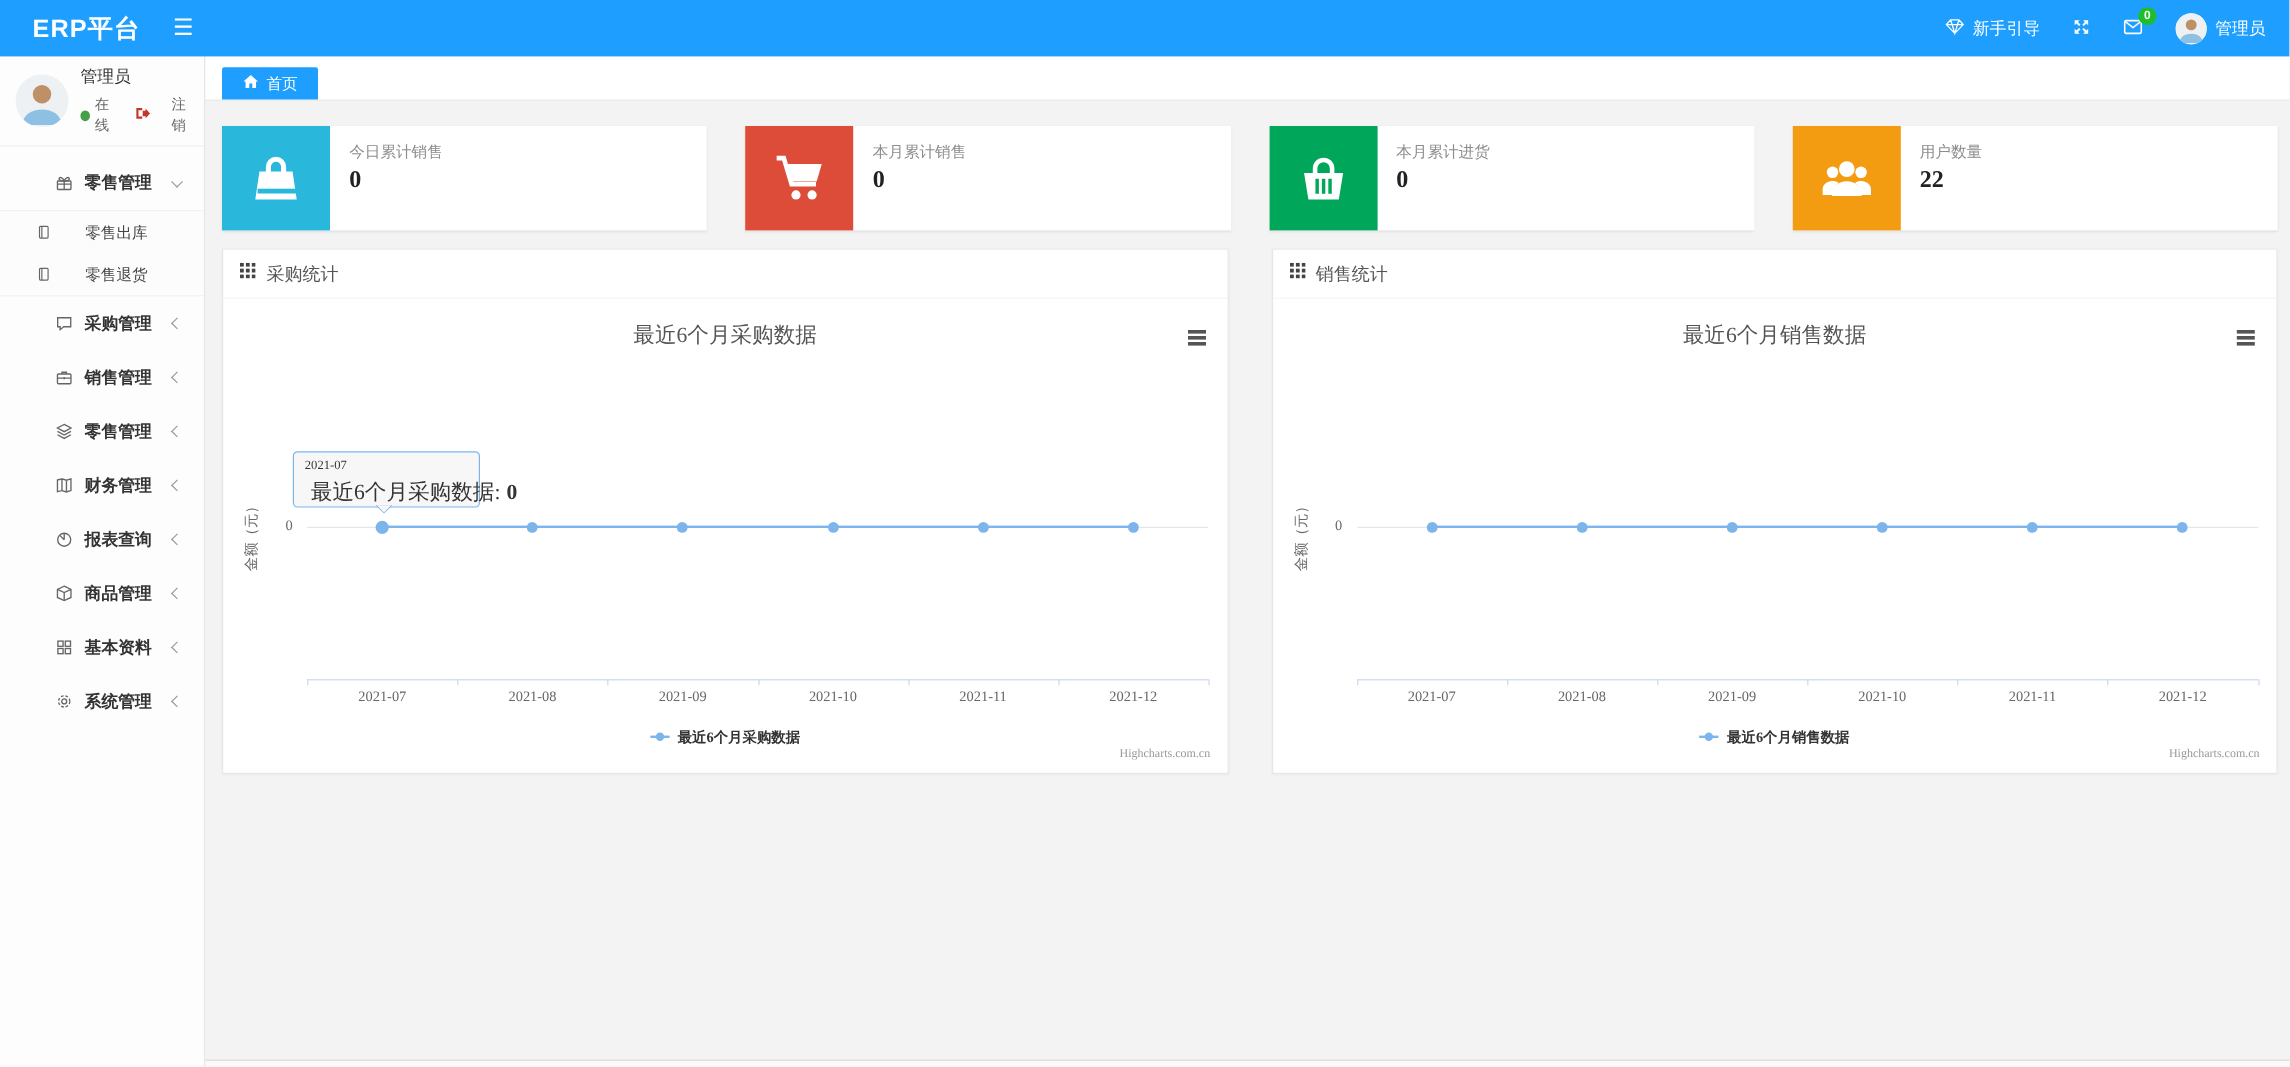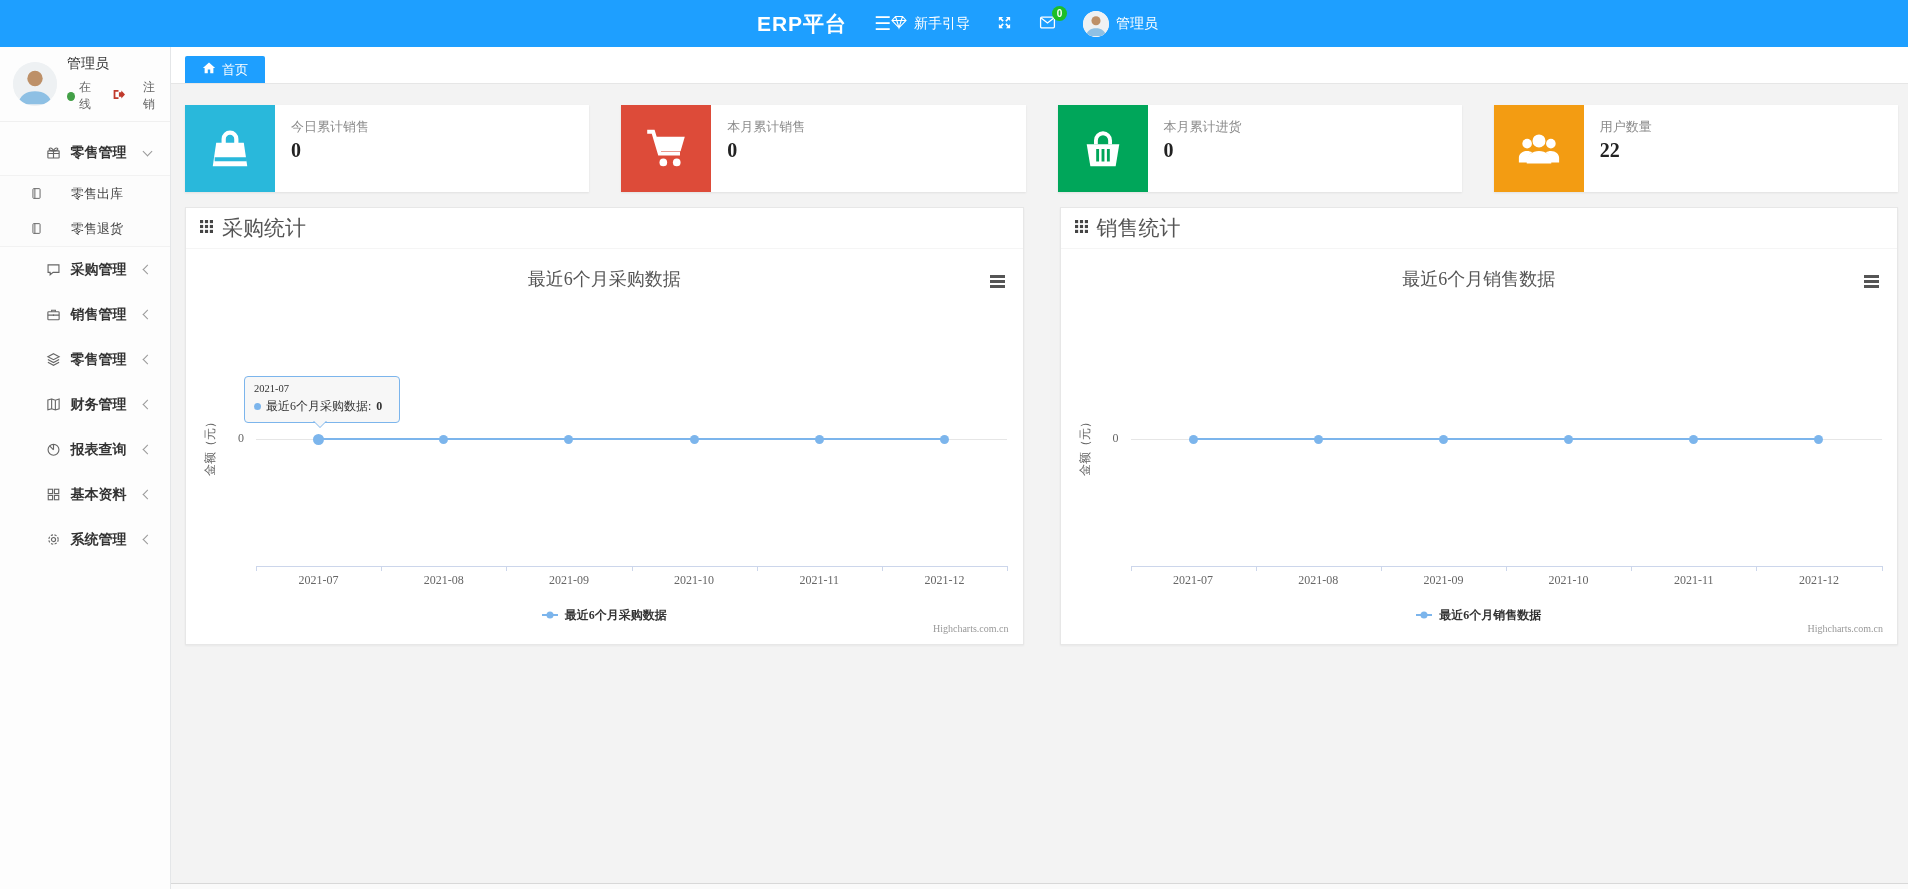--- a/index.html
+++ b/index.html
@@ -1,20 +1,20 @@
 <!DOCTYPE html>
 <html style="--primary: #1e9fff; --badge: #1ebe28; --status_online: #43a047; --chart_line: #7cb5ec;"><head>
 <meta charset="utf-8">
 <style>
   * { box-sizing: border-box; margin: 0; padding: 0; }
   html,body { width:1908px; height:889px; overflow:hidden; }
   body { font-family:"Liberation Sans","DejaVu Sans",sans-serif; background:#f3f3f3; position:relative; }
 
   
-  .navbar { position:absolute; left:0; top:0; width:1908px; height:47px; background:var(--primary,#1e9fff); display:flex; align-items:center; justify-content:center; z-index:20; }
+  .navbar { position:absolute; left:0; top:0; width:1908px; height:47px; background:var(--primary,#1e9fff); display:flex; align-items:center; justify-content:space-between; z-index:20; }
   .nav-left { display:flex; align-items:center; }
   .brand { color:#fff; font-size:21px; font-weight:bold; margin-left:27px; letter-spacing:1px; }
   .hamburger { color:#fff; font-size:19px; margin-left:27px; cursor:pointer; line-height:1; }
   .nav-right { display:flex; align-items:center; gap:27px; padding-right:20px; color:#fff; font-size:14px; }
   .nav-item { display:flex; align-items:center; gap:7px; cursor:pointer; }
   .mail-wrap { position:relative; cursor:pointer; display:flex; }
   .badge { position:absolute; top:-8px; right:-11px; min-width:15px; height:15px; border-radius:8px; background:var(--badge,#1ebe28); color:#fff; font-size:10px; line-height:15px; text-align:center; padding:0 3px; font-weight:bold; }
   .avatar-sm { width:26px; height:26px; border-radius:50%; overflow:hidden; background:#fff; flex:0 0 auto; }
 
   
@@ -46,21 +46,21 @@
   .cards { display:flex; gap:32px; padding:21px 10px 0 14px; }
   .card { flex:1; height:87px; background:#fff; display:flex; box-shadow:0 1px 2px rgba(0,0,0,.08); }
   .card-icon { width:90px; height:87px; display:flex; align-items:center; justify-content:center; flex:0 0 auto; }
   .card-body { padding:13px 16px; }
   .card-title { font-size:13px; color:#8c8c8c; }
   .card-value { font-size:20px; font-weight:bold; color:#222; margin-top:3px; }
 
   .panels { display:flex; gap:36px; padding:15px 10px 0 14px; }
   .panel { flex:1; height:438px; background:#fff; border:1px solid #e7e7e7; box-shadow:0 1px 2px rgba(0,0,0,.05); }
   .panel-header { height:41px; display:flex; align-items:center; gap:9px; padding-left:14px; border-bottom:1px solid #f5f5f5; }
-  .panel-title { font-size:21px; color:#555; }
+  .panel-title { font-size:15px; color:#555; }
   .chart-body { position:relative; height:395px; overflow:hidden; }
 
   
   .hc-title { position:absolute; left:0; top:18px; width:100%; text-align:center; font-size:18px; color:#555; }
   .hc-export { position:absolute; right:18px; top:26px; cursor:pointer; }
   .hc-export span { display:block; width:15px; height:2.5px; background:#555; margin-bottom:2.5px; }
   .hc-ylabel { position:absolute; font-size:12px; color:#666; transform:translate(-50%,-50%) rotate(-90deg); white-space:nowrap; }
   .hc-ytick { position:absolute; font-size:12px; color:#666; text-align:right; width:58px; left:0; }
   .hc-grid { position:absolute; height:1px; background:#e6e6e6; }
   .hc-series { position:absolute; height:2px; }
@@ -71,21 +71,21 @@
   .hc-legend { position:absolute; left:0; width:100%; text-align:center; }
   .hc-legend-item { display:inline-flex; align-items:center; gap:7px; cursor:pointer; }
   .hc-leg-sym { position:relative; width:16px; height:2px; display:inline-block; }
   .hc-leg-sym i { position:absolute; left:50%; top:50%; width:7px; height:7px; border-radius:50%; transform:translate(-50%,-50%); display:block; }
   .hc-legend-label { font-size:12px; font-weight:bold; color:#333; }
   .hc-credits { position:absolute; font-size:10px; color:#999; cursor:pointer; }
   .hc-tooltip { position:absolute; width:156px; height:47px; background:rgba(247,247,247,.96); border:1px solid #7cb5ec; border-radius:4px; padding:6px 9px; z-index:5; }
   .hc-tooltip::before { content:""; position:absolute; bottom:-13px; left:var(--ax,70px); border:7px solid transparent; border-top-color:#7cb5ec; }
   .hc-tooltip::after { content:""; position:absolute; bottom:-11px; left:calc(var(--ax,70px) + 1px); border:6px solid transparent; border-top-color:#f7f7f7; }
   .tt-line1 { font-size:10.5px; color:#333; }
-  .tt-line2 { font-size:12px; color:#333; margin-top:4px; display:flex; align-items:center; gap:5px; white-space:nowrap; }
+  .tt-line2 { font-size:18px; color:#333; margin-top:4px; display:flex; align-items:center; gap:5px; white-space:nowrap; }
   .tt-dot { width:7px; height:7px; border-radius:50%; display:inline-block; }
 
   .footer-strip { position:absolute; left:0; right:0; bottom:0; height:6px; background:#fafafa; border-top:1px solid #d8d8d8; }
 </style>
 </head>
 <body>
 
 <div class="navbar">
   <div class="nav-left">
     <span class="brand">ERP平台</span>
@@ -236,20 +236,32 @@
       </li>
       <li>
         <div class="menu-item">
           <span class="mi-icon">
             <svg viewBox="0 0 16 16">
               <circle cx="8" cy="8.3" r="5.8"></circle>
               <path d="M8 8.3V2.5M8 8.3 3.9 4.2" <="" svg=""></path>
             </svg>
           </span>
           <span class="mi-label">报表查询</span>
+          <span class="chev left"></span>
+        </div>
+      </li>
+      <li>
+        <div class="menu-item">
+          <span class="mi-icon">
+            <svg viewBox="0 0 16 16">
+              <path d="M8 1.6 14 4.4v7.2L8 14.4 2 11.6V4.4z"></path>
+              <path d="M2 4.4l6 2.8 6-2.8M8 7.2v7.2" <="" svg=""></path>
+            </svg>
+          </span>
+          <span class="mi-label">商品管理</span>
           <span class="chev left"></span>
         </div>
       </li>
       <li>
         <div class="menu-item">
           <span class="mi-icon">
             <svg viewBox="0 0 16 16">
               <rect x="2.4" y="2.4" width="4.6" height="4.6"></rect>
               <rect x="9" y="2.4" width="4.6" height="4.6"></rect>
               <rect x="2.4" y="9" width="4.6" height="4.6"></rect>

